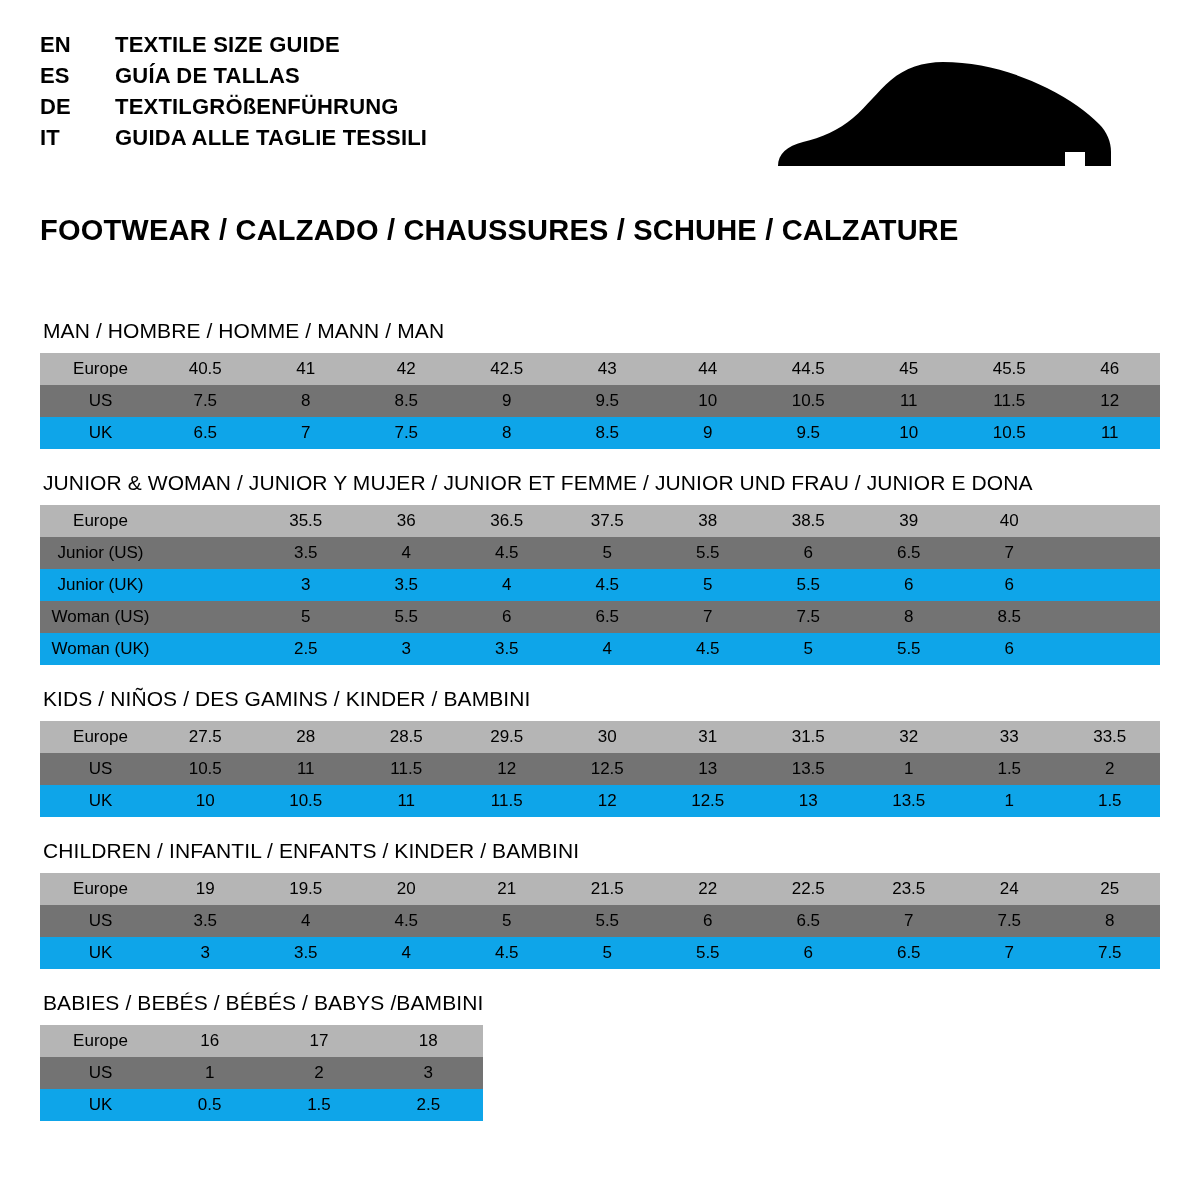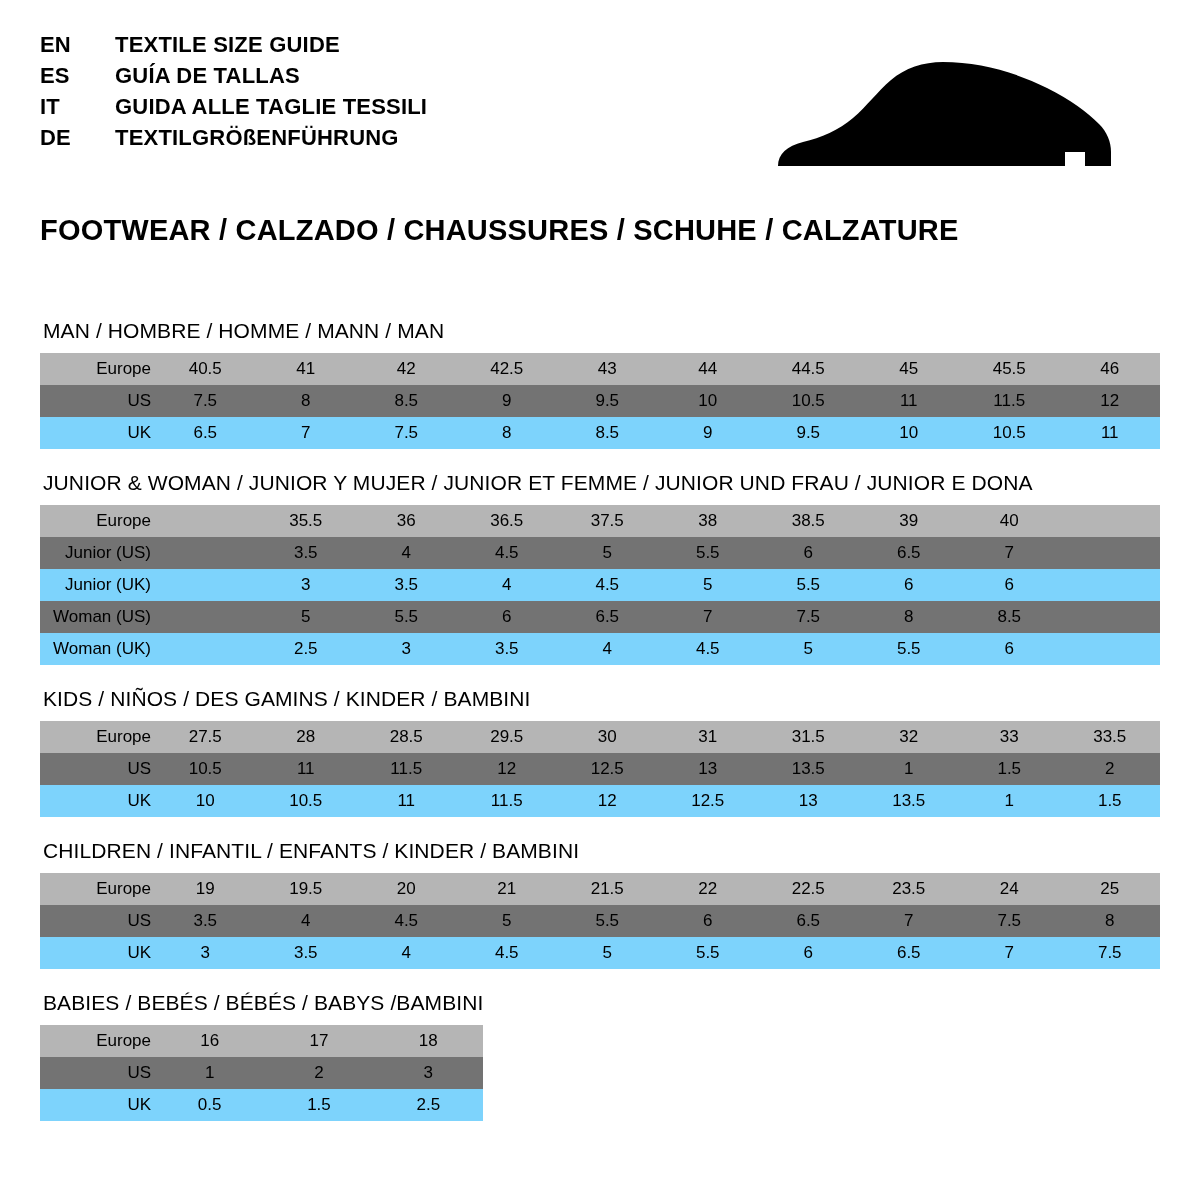--- a/index.html
+++ b/index.html
@@ -90,29 +90,29 @@
   table.size-table.babies { width: 443px; }
 
   table.size-table td {
     height: 32px;
     padding: 0 4px;
     text-align: center;
     vertical-align: middle;
     font-weight: normal;
   }
   table.size-table td.rowlabel {
-    text-align: right;
+    text-align: center;
     padding-left: 10px;
   }
   tr.head td {
     background: #b5b5b5;
     font-weight: normal;
   }
   tr.odd td { background: #737373; }
-  tr.even td { background: #7dd3fc; }
+  tr.even td { background: #0ea5e9; }
 
   
   .full col.c0 { width: 115px; }
   .full col.cx { width: 100.5px; }
   .babies col.c0 { width: 115px; }
   .babies col.cx { width: 109.3px; }
 </style>
 </head>
 <body>
 
@@ -122,26 +122,26 @@
     <div class="lang-list">
       <div class="lang-row">
         <span class="lang-code">EN</span>
         <span class="lang-label">TEXTILE SIZE GUIDE</span>
       </div>
       <div class="lang-row">
         <span class="lang-code">ES</span>
         <span class="lang-label">GUÍA DE TALLAS</span>
       </div>
       <div class="lang-row">
+        <span class="lang-code">DE</span>
+        <span class="lang-label">TEXTILGRÖßENFÜHRUNG</span>
+      </div>
+      <div class="lang-row">
         <span class="lang-code">IT</span>
         <span class="lang-label">GUIDA ALLE TAGLIE TESSILI</span>
-      </div>
-      <div class="lang-row">
-        <span class="lang-code">DE</span>
-        <span class="lang-label">TEXTILGRÖßENFÜHRUNG</span>
       </div>
     </div>
 
     <div class="shoe-wrap">
       <svg width="350" height="130" viewBox="0 0 350 130" aria-hidden="true">
         <path fill="#000000" d="M13,108 C13,96 22,88 38,84 C56,80 74,72 88,60 C102,48 112,34 126,22 C140,10 158,4 178,4 C214,4 250,14 282,30 C306,42 322,54 334,66 C342,74 346,84 346,94 L346,108 L320,108 L320,94 L300,94 L300,108 Z"></path>
       </svg>
     </div>
   </div>
 

